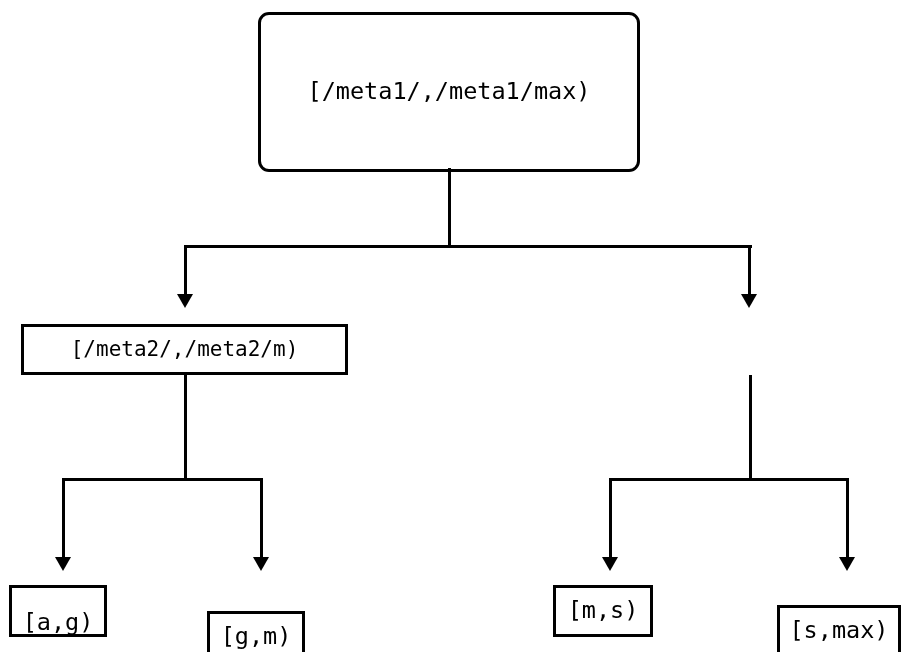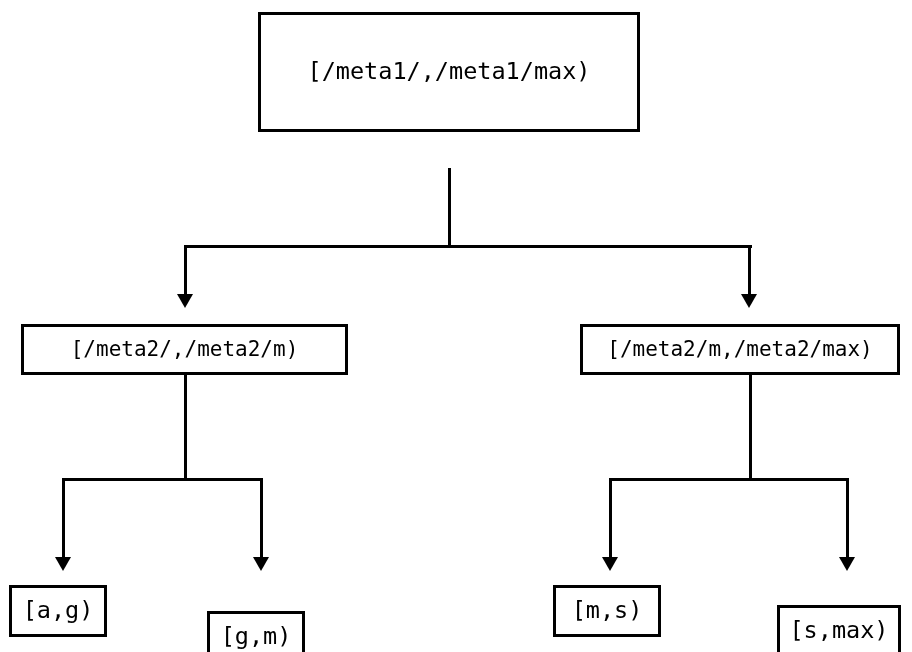--- a/index.html
+++ b/index.html
@@ -32,28 +32,28 @@
     justify-content: center;
     color: #000000;
     white-space: pre;
     line-height: 1;
   }
   .node-label {
     display: block;
     white-space: pre;
     color: #000000;
   }
-  .node-root   { left: 258px; top: 12px;  width: 382px; height: 120px; font-size: 23.5px; }
+  .node-root   { left: 258px; top: 12px;  width: 382px; height: 160px; font-size: 23.5px; border-radius: 11px; }
   .node-l2     { top: 324px; height: 51px; font-size: 21px; }
   .node-l2-left  { left: 21px;  width: 327px; }
   .node-l2-right { left: 580px; width: 320px; }
   .node-leaf   { top: 585px; height: 52px; font-size: 23.5px; }
-  .leaf-ag  { left: 9px;   width: 98px; }
+  .leaf-ag  { left: 9px;   width: 98px; align-items: flex-end; }
   .leaf-gm  { left: 207px; width: 98px; margin-top: 26px; }
-  .leaf-ms  { left: 553px; width: 108px; }
+  .leaf-ms  { left: 553px; width: 100px; }
   .leaf-sm  { left: 777px; width: 124px; margin-top: 20px; }
 
   
   .edge-v {
     position: absolute;
     width: 3px;
     background: #000000;
   }
   .edge-h {
     position: absolute;
@@ -84,23 +84,20 @@
   <div class="edge-v" style="left:184px; top:245px; height:51px;"></div>
   <div class="arrowhead" style="left:177px; top:294px;"></div>
 
   <div class="edge-v" style="left:748px; top:245px; height:51px;"></div>
   <div class="arrowhead" style="left:741px; top:294px;"></div>
 
   <div class="node node-l2 node-l2-left">
     <span class="node-label">[/meta2/,/meta2/m)</span>
   </div>
 
-  <div class="node node-l2 node-l2-right">
-    <span class="node-label">[/meta2/m,/meta2/max)</span>
-  </div>
 
   <div class="edge-v" style="left:184px; top:375px; height:106px;"></div>
   <div class="edge-h" style="left:62px; top:478px; width:201px;"></div>
 
   <div class="edge-v" style="left:62px; top:478px; height:80px;"></div>
   <div class="arrowhead" style="left:55px; top:557px;"></div>
 
   <div class="edge-v" style="left:260px; top:478px; height:80px;"></div>
   <div class="arrowhead" style="left:253px; top:557px;"></div>
 

